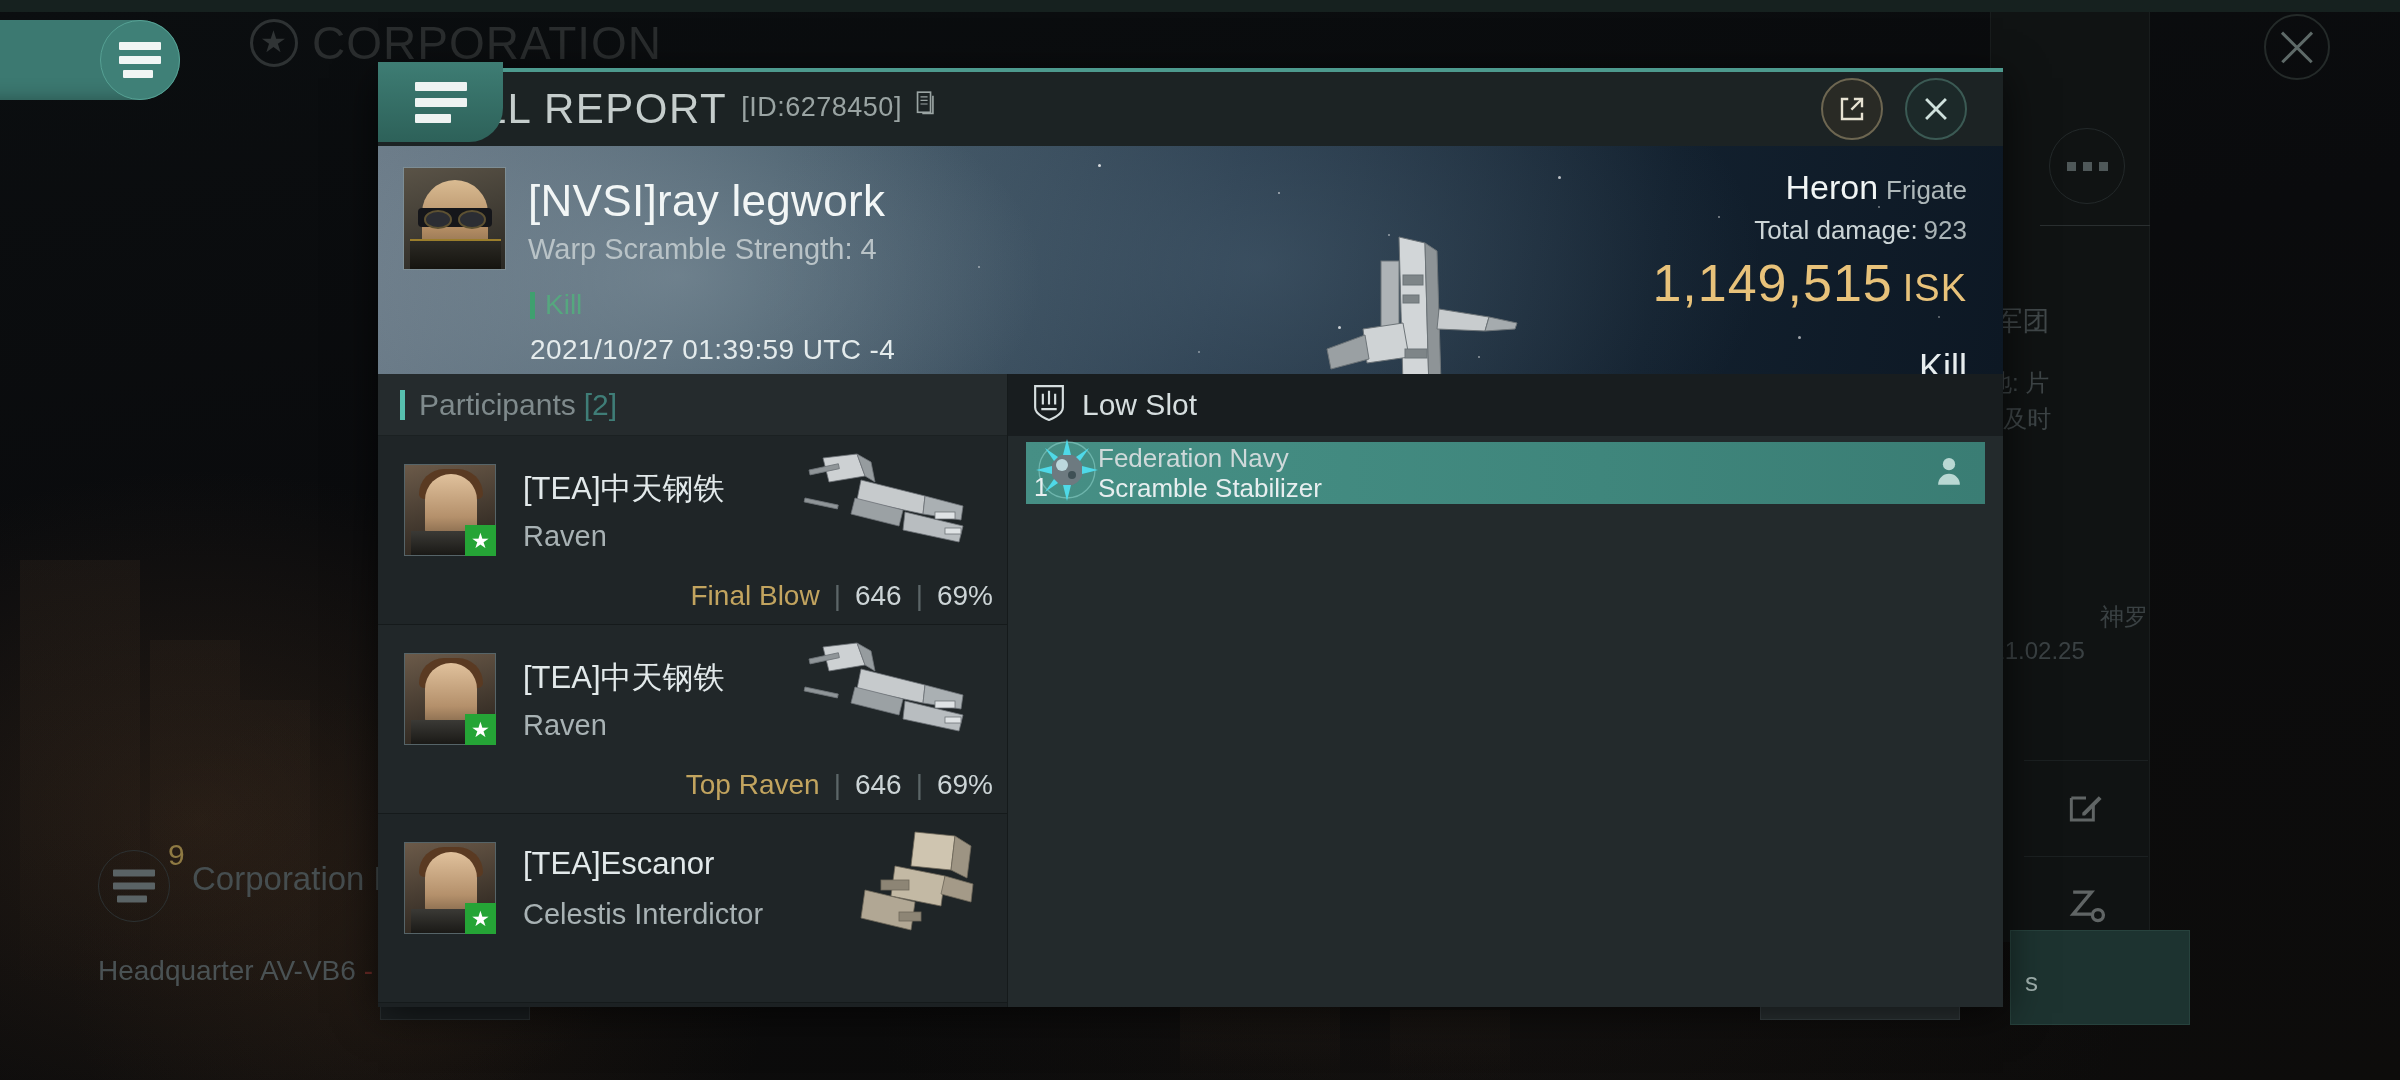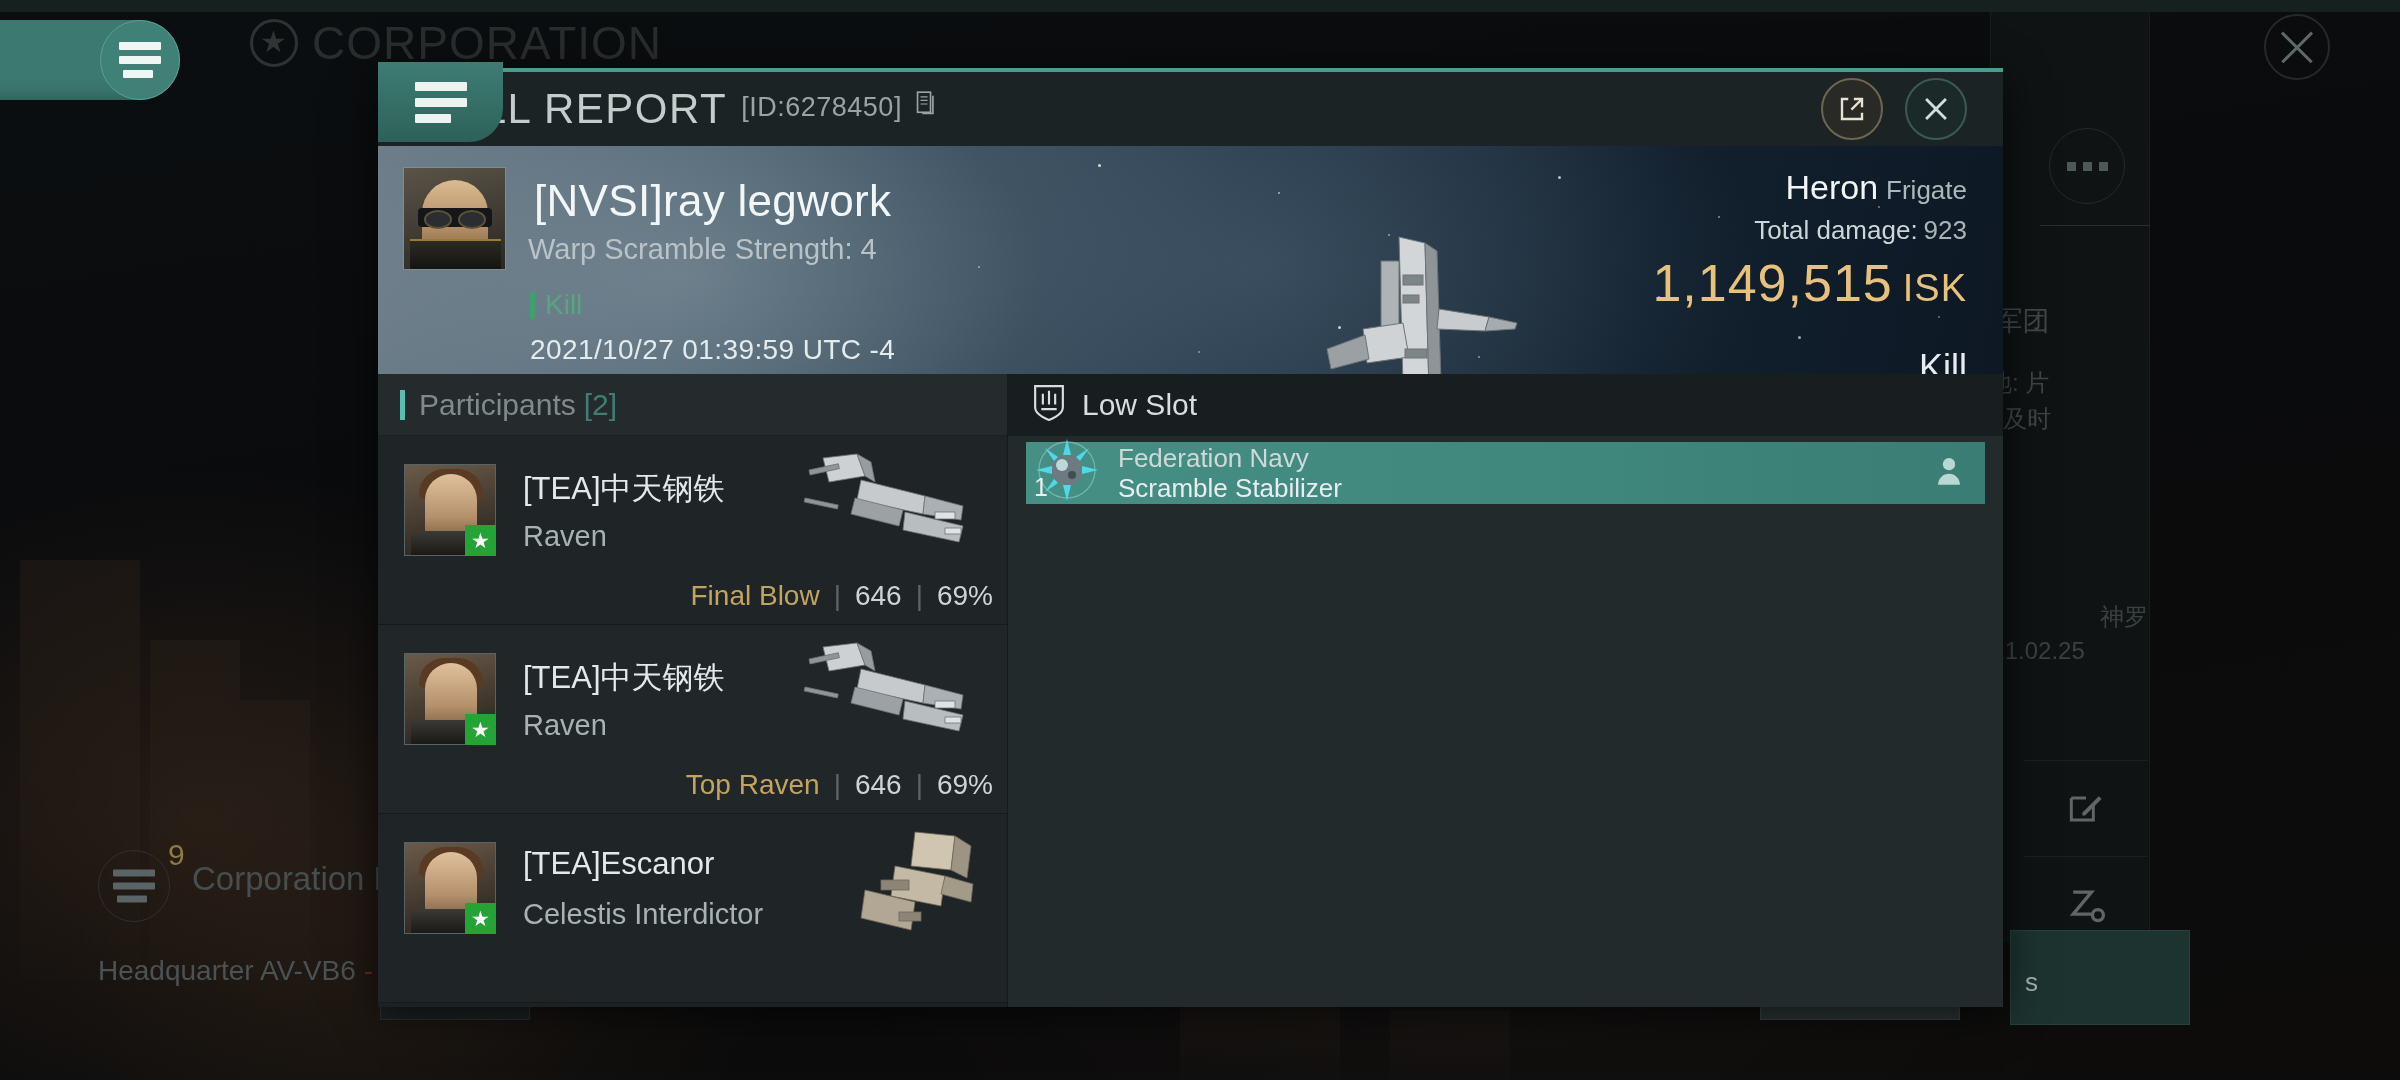--- a/index.html
+++ b/index.html
@@ -231,21 +231,21 @@
   }
   .hero-avatar .goggles::before { left: 6px; }
   .hero-avatar .goggles::after  { right: 6px; }
   .hero-avatar .suit {
     position:absolute; left: 6px; bottom: 0; width: 91px; height: 30px;
     background: linear-gradient(180deg,#2c2a25,#15140f);
     border-top: 2px solid #9b7e2c;
   }
 
   .hero-name {
-    position: absolute; left: 156px; top: 30px;
+    position: absolute; left: 150px; top: 30px;
     font-size: 44px; color: #f2f6f6; font-weight: 400; letter-spacing: 0.3px;
   }
   .hero-sub {
     position: absolute; left: 150px; top: 87px;
     font-size: 29px; color: #b9c3c7; font-weight: 400;
   }
   .hero-kill-tag {
     position: absolute; left: 152px; top: 143px;
     font-size: 28px; color: #56a77f; display: flex; align-items: center; gap: 10px;
   }
@@ -331,21 +331,21 @@
   .slot-item {
     position: relative; margin: 6px 18px 0 18px; height: 62px;
     background: linear-gradient(90deg, #468f85 0%, #3f867c 60%, #3a7d74 100%);
     display: flex; align-items: center;
   }
   .slot-thumb {
     position: absolute; left: 2px; top: -11px; width: 78px; height: 78px;
     display:flex; align-items:center; justify-content:center;
   }
   .slot-qty { position: absolute; left: 8px; bottom: 2px; font-size: 25px; color: #e9eff0; }
-  .slot-lines { margin-left: 92px; line-height: 30px; }
+  .slot-lines { margin-left: 72px; line-height: 30px; }
   .slot-l1 { font-size: 26px; color: #cfd9da; }
   .slot-l2 { font-size: 26px; color: #e7eeef; }
   .slot-person { position: absolute; right: 22px; top: 50%; transform: translateY(-50%); }
 </style>
 </head>
 <body>
 
 <div id="root">
 
   <div class="bg-layer"></div>

